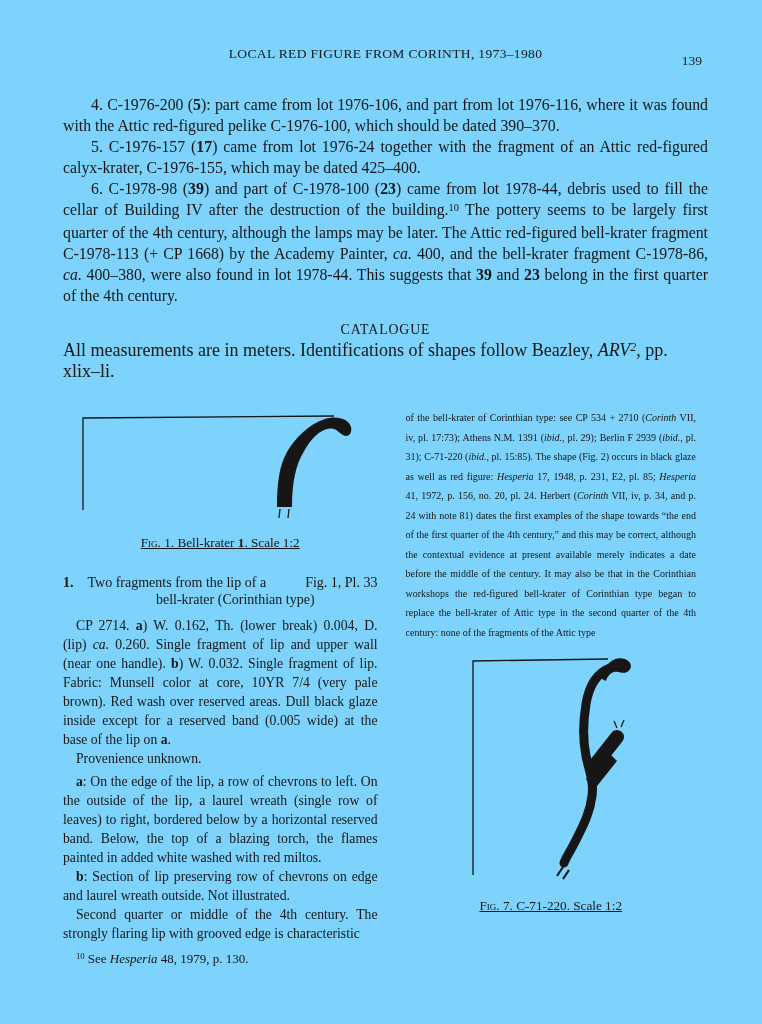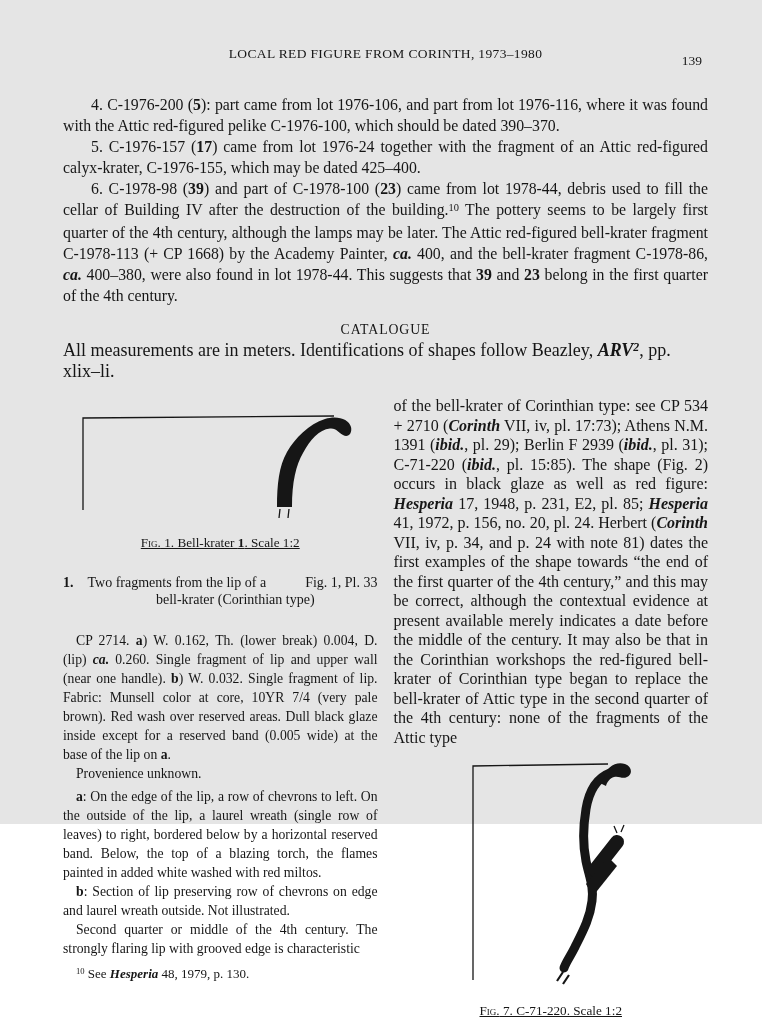--- a/index.html
+++ b/index.html
@@ -1,22 +1,22 @@
 <!DOCTYPE html>
 <html><head>
 <meta charset="utf-8">
 <style>
   html,body { margin:0; padding:0; background:#ffffff; }
   body {
     width:762px; height:1024px; overflow:hidden;
     color:#161616;
     font-family:"Liberation Serif","DejaVu Serif",serif;
   }
-  .page { position:relative; box-sizing:border-box; width:762px; height:824px;
-          padding:46px 54px 0 63px; background:#e5e5e5; }
+  .page { position:relative; box-sizing:border-box; width:762px; height:1024px;
+          padding:46px 54px 0 63px; background:#7dd3fc; }
 
   
   .running-head { position:relative; text-align:center; font-size:13.5px; letter-spacing:0.35px; }
   .rh-num { position:absolute; right:6px; top:7px; letter-spacing:0; }
 
   
   .intro { margin-top:32px; }
   .body-para { margin:0; font-size:15.8px; line-height:21px; text-align:justify; text-indent:28px; }
 
   
@@ -35,33 +35,33 @@
   .fig2-cap { margin-top:13px; }
 
   
   .entry-head { margin-top:24px; font-size:14px; }
   .eh1 { display:flex; }
   .ehnum { margin-right:14px; }
   .ehref { margin-left:auto; }
   .eh2 { text-align:center; margin-left:30px; margin-top:1px; }
 
   .entry-para { margin:0; font-size:13.7px; line-height:19px; text-align:justify; }
-  .first-ep { margin-top:23px; }
+  .first-ep { margin-top:8px; }
   .gap-ep { margin-top:4px; }
   .indent { text-indent:13px; }
   .plain { text-align:left; }
 
   .footnote { margin:7px 0 0; font-size:13px; line-height:18px; text-indent:13px; }
 
   
-  .col-para { margin:0; font-size:16px; line-height:19.5px; text-align:justify; }
+  .col-para { margin:12px; font-size:10px; line-height:19.5px; text-align:justify; }
 
   
   .b { font-weight:bold; }
-  .i { font-style:italic;font-weight:bold; }
+  .i { font-style:italic; }
   .sup { font-size:0.66em; position:relative; top:-0.42em; }
   .sc { font-variant:small-caps; }
 </style>
 </head>
 <body>
 
 <div class="page">
 
   <div class="running-head">
     <span class="rh-title">LOCAL RED FIGURE FROM CORINTH, 1973–1980</span>

